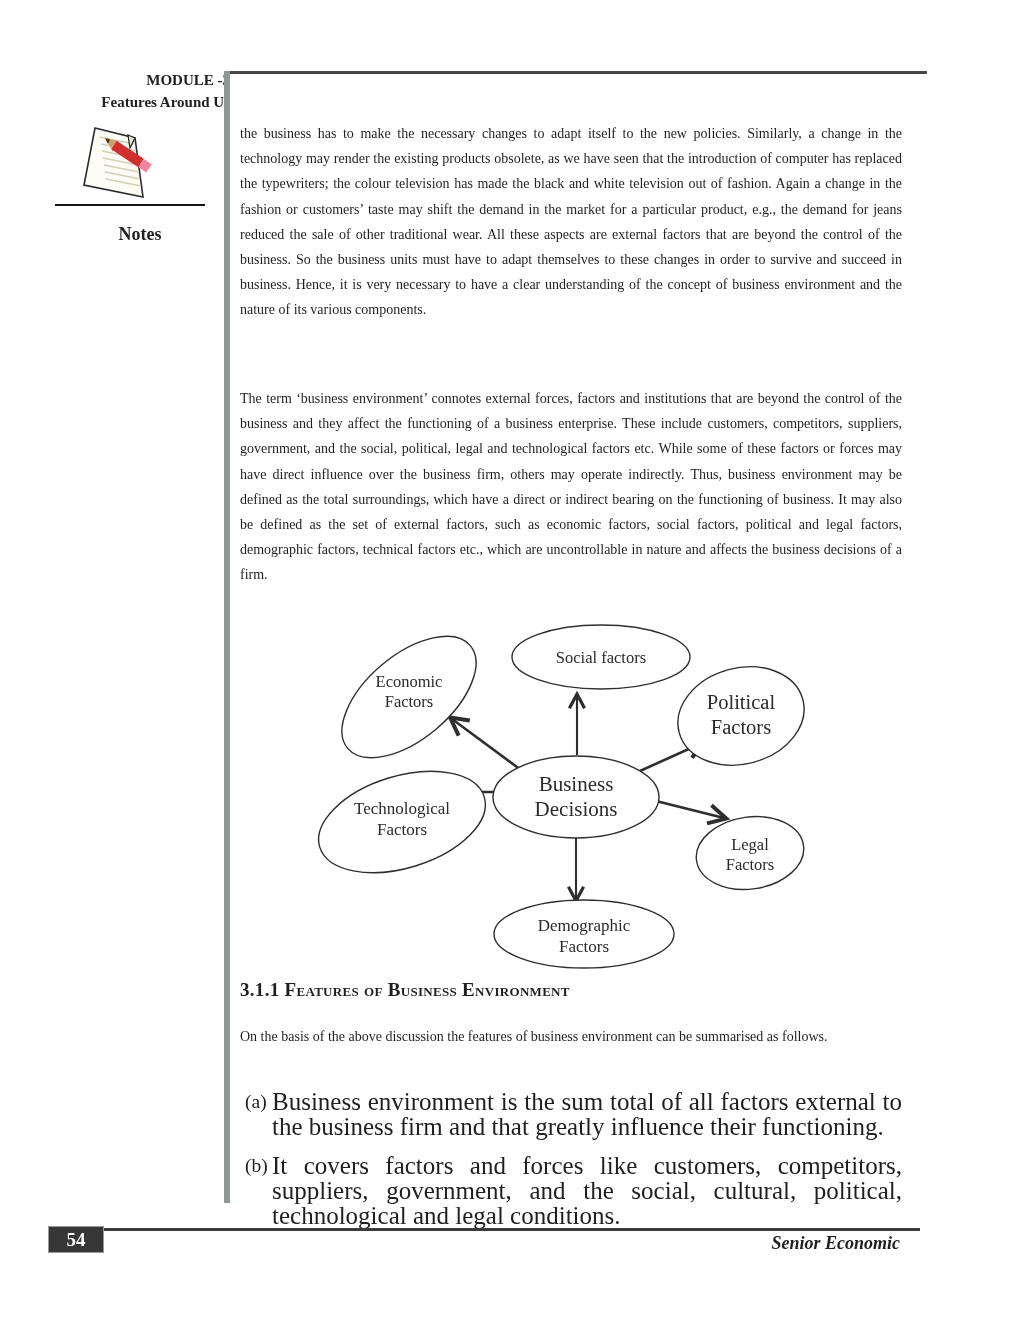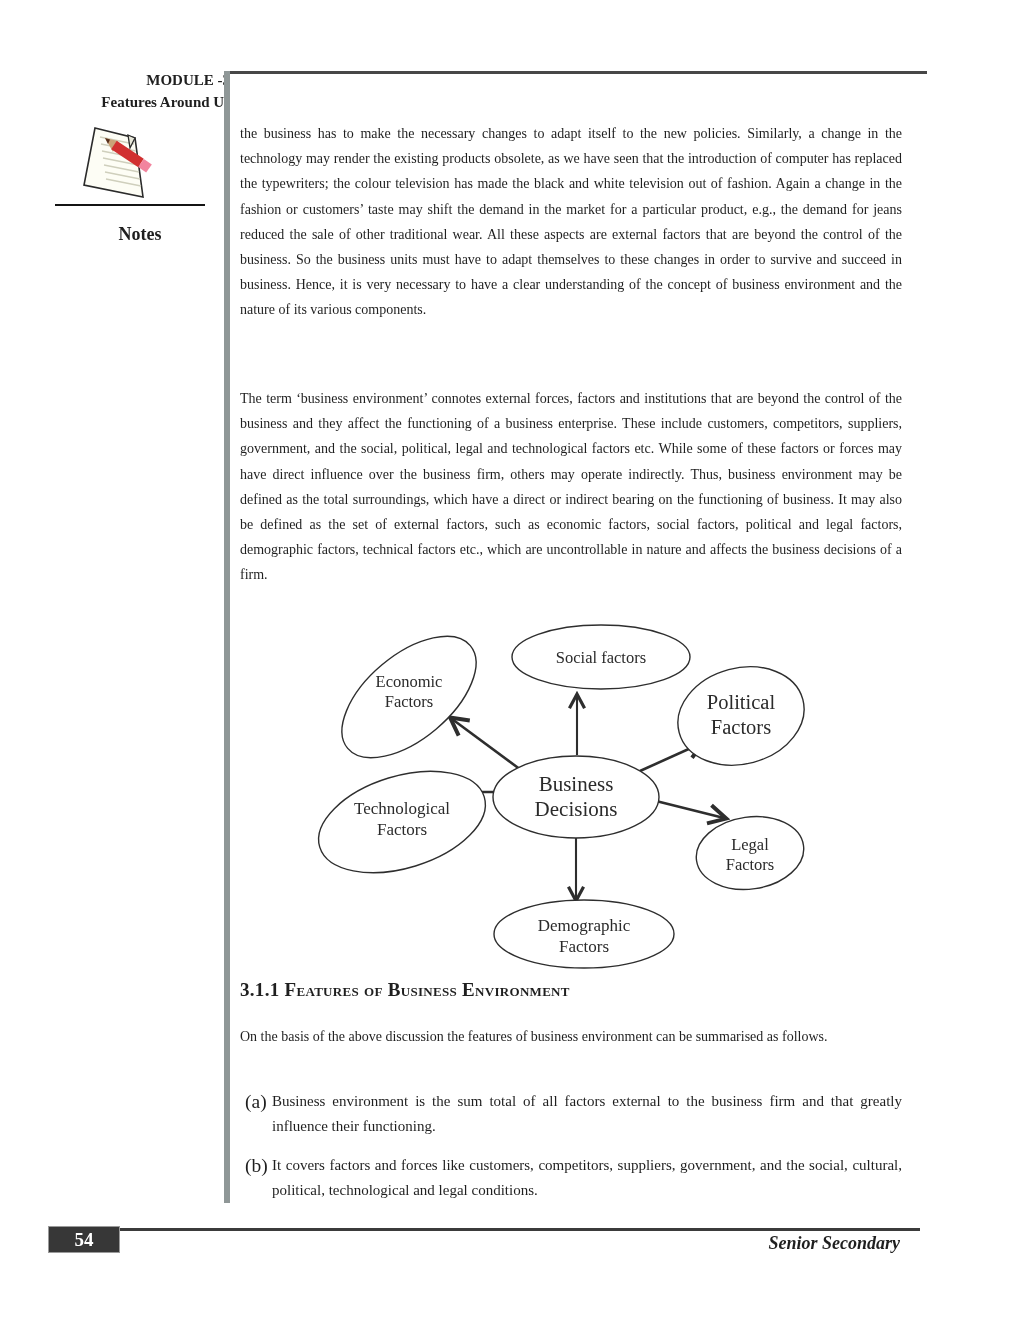--- a/index.html
+++ b/index.html
@@ -27,29 +27,29 @@
     font-size:14px;line-height:25.2px;}
   .p1{top:121px;}
   .p2{top:386px;}
   .p3{top:1024px;font-family:Liberation Serif, serif;}
   .heading{left:240px;top:979px;font-size:19px;font-weight:bold;
     font-variant:small-caps;letter-spacing:0.3px;}
   .list-item{left:245px;width:657px;display:flex;}
   .li-a{top:1089px;}
   .li-b{top:1153px;}
   .li-label{width:27px;flex:0 0 27px;font-size:19.5px;line-height:25.2px;}
-  .li-text{width:630px;text-align:justify;font-size:15px;line-height:25.2px;}
+  .li-text{width:630px;text-align:justify;font-size:25px;line-height:25.2px;}
 
   
   .diagram{left:304px;top:612px;width:524px;height:376px;}
   .diagram svg text{font-family:"Liberation Serif","DejaVu Serif",serif;fill:#2b2b2b;}
 
   
   .footer-rule{left:52px;top:1228px;width:868px;height:3px;background:#3b3b3b;}
-  .footer-pagebox{left:48px;top:1226px;width:72px;height:27px;background:#373737;
+  .footer-pagebox{left:48px;top:1226px;width:56px;height:27px;background:#373737;
     border:1px solid #9a9a9a;box-sizing:border-box;
     color:#ffffff;font-weight:bold;font-size:19px;text-align:center;line-height:25px;}
   .footer-edition{right:120px;top:1233px;font-weight:bold;font-style:italic;font-size:18px;}
 </style>
 </head>
 <body>
 
 <div class="abs module-title">
   <div>MODULE -3</div>
   <div>Features Around Us</div>
@@ -139,13 +139,13 @@
   <div class="li-label">(a)</div>
   <div class="li-text">Business environment is the sum total of all factors external to the business firm and that greatly influence their functioning.</div>
 </div>
 <div class="abs list-item li-b">
   <div class="li-label">(b)</div>
   <div class="li-text">It covers factors and forces like customers, competitors, suppliers, government, and the social, cultural, political, technological and legal conditions.</div>
 </div>
 
 <div class="abs footer-rule"></div>
 <div class="abs footer-pagebox">54</div>
-<div class="abs footer-edition">Senior Secondary</div>
+<div class="abs footer-edition">Senior Economic</div>
 
 </body></html>

